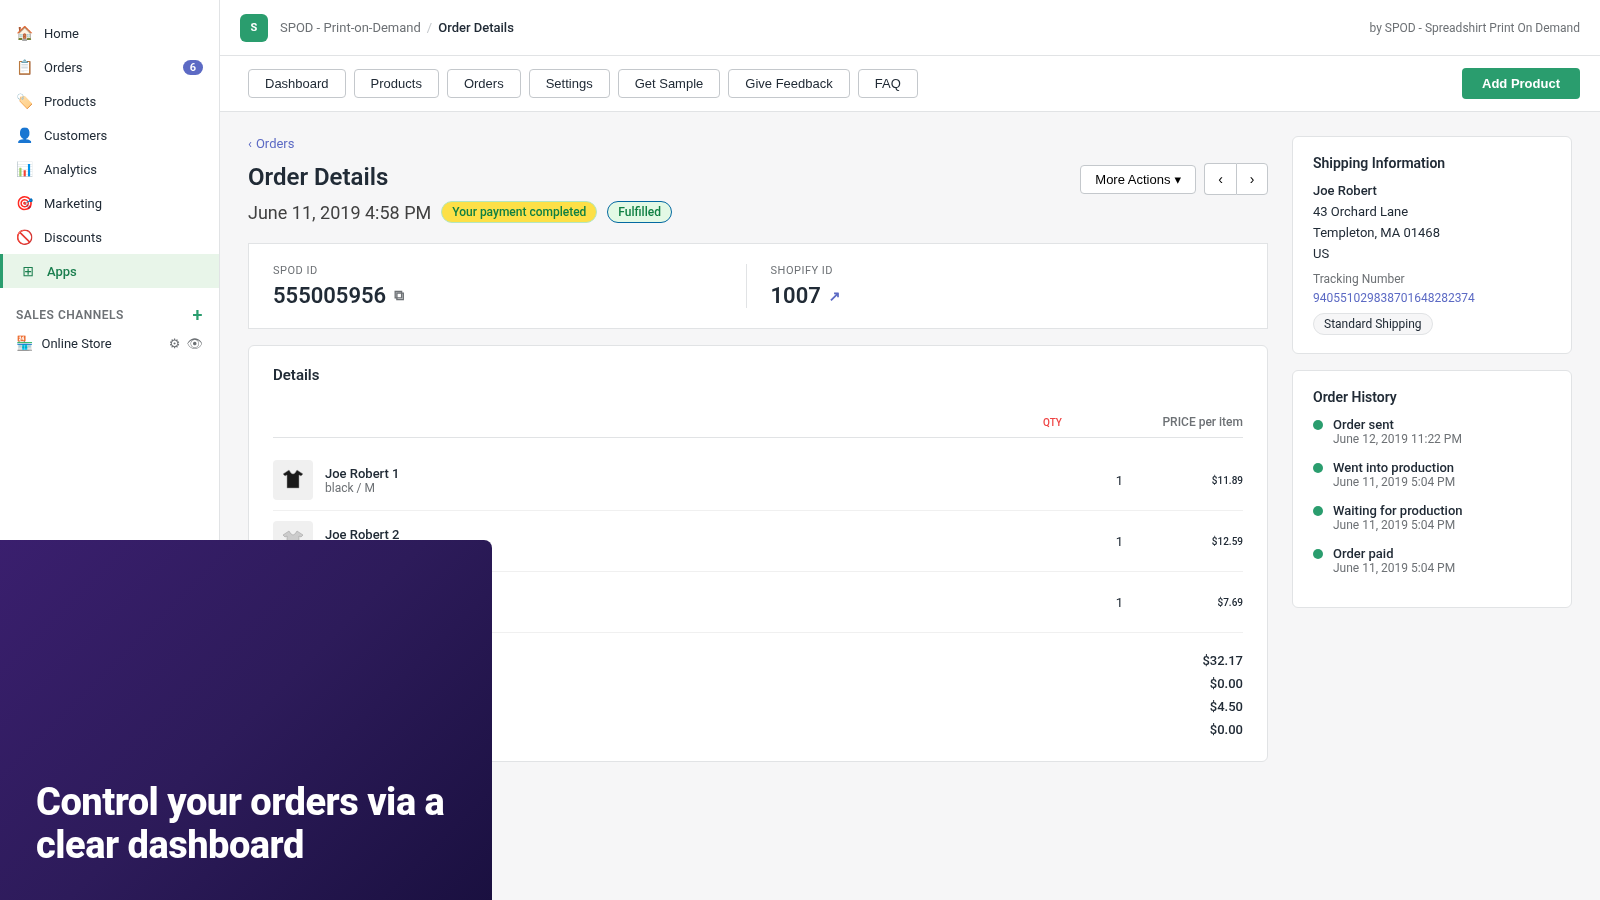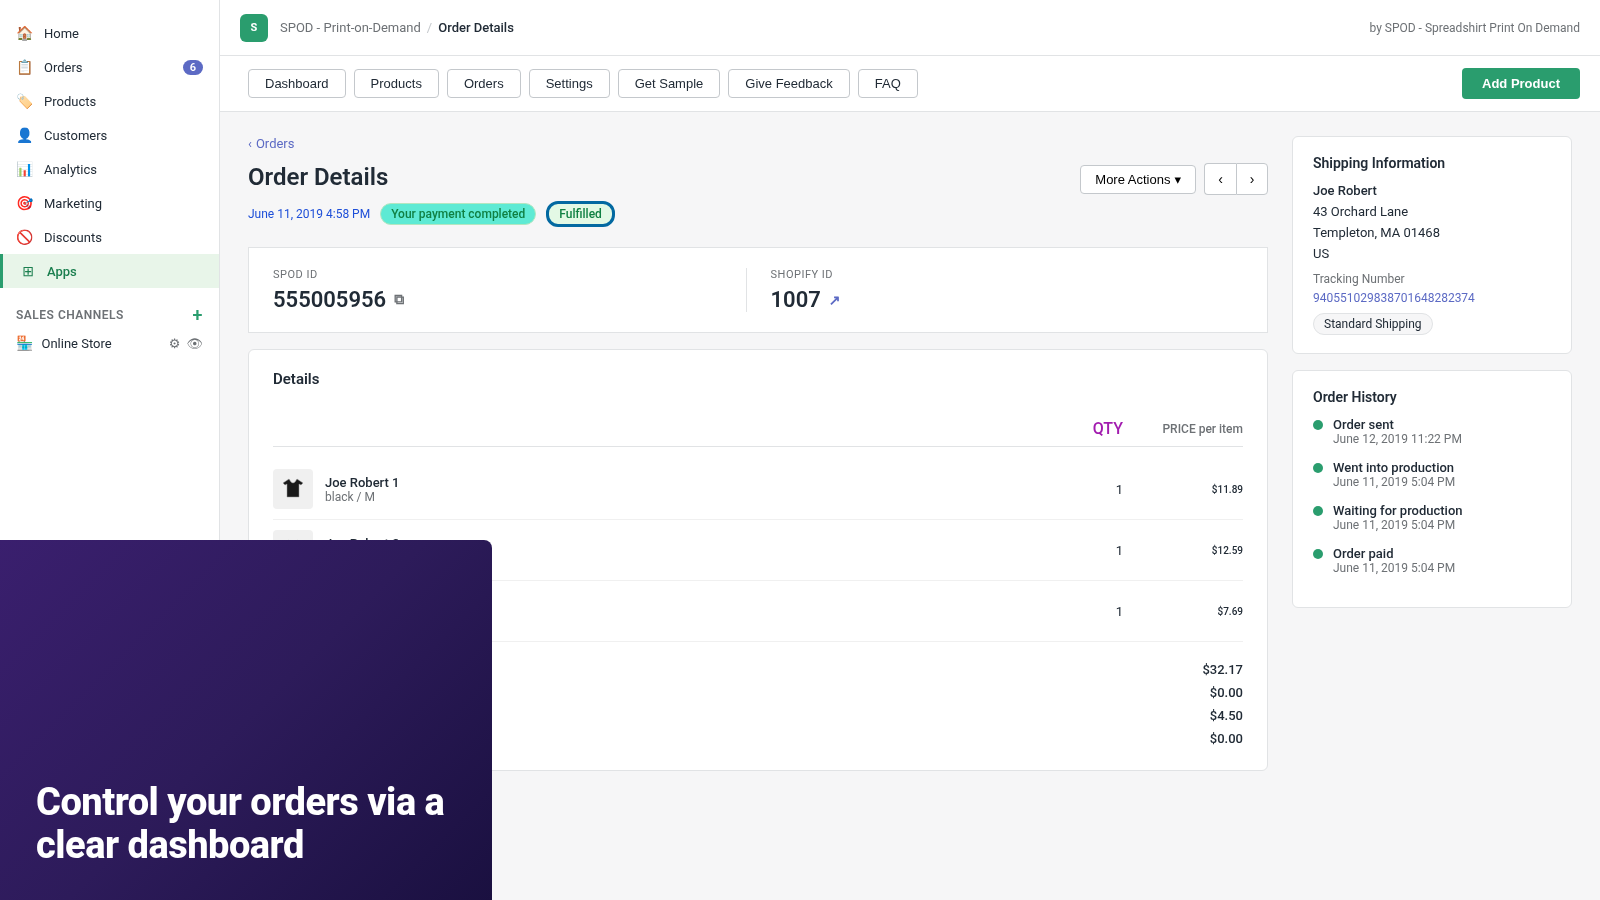--- a/index.html
+++ b/index.html
@@ -41,24 +41,24 @@
     .content-area { flex: 1; padding: 24px 28px; display: flex; gap: 24px; overflow: auto; }
     .content-main { flex: 1; }
 
     
     .back-link { display: flex; align-items: center; gap: 4px; color: #5c6ac4; font-size: 13px; cursor: pointer; margin-bottom: 12px; }
 
     
     .order-header { display: flex; align-items: flex-start; justify-content: space-between; margin-bottom: 6px; }
     .order-title { font-size: 24px; font-weight: 600; color: #212b36; }
     .order-meta { display: flex; align-items: center; gap: 10px; margin-bottom: 20px; }
-    .order-date { font-size: 12px; color: #1d4ed8; }
+    .order-date { font-size: 18px; color: #404040; }
     .badge { padding: 3px 10px; border-radius: 12px; font-size: 12px; font-weight: 500; }
-    .badge-payment { background: #5eead4; color: #108043; border: 1px solid #b3e6c0; }
-    .badge-fulfilled { background: #e3f9e5; color: #108043; border: 3px solid #0369a1; }
+    .badge-payment { background: #fde047; color: #108043; border: 1px solid #b3e6c0; }
+    .badge-fulfilled { background: #e3f9e5; color: #108043; border: 1px solid #0369a1; }
     .order-actions { display: flex; align-items: center; gap: 8px; }
     .more-actions-btn { display: flex; align-items: center; gap: 4px; padding: 6px 14px; border: 1px solid #c4c8cc; background: #fff; border-radius: 4px; font-size: 13px; cursor: pointer; }
     .nav-arrows { display: flex; }
     .nav-arrow { width: 32px; height: 32px; border: 1px solid #c4c8cc; background: #fff; display: flex; align-items: center; justify-content: center; cursor: pointer; font-size: 14px; }
     .nav-arrow:first-child { border-right: none; border-radius: 4px 0 0 4px; }
     .nav-arrow:last-child { border-radius: 0 4px 4px 0; }
 
     
     .id-card { background: #fff; border: 1px solid #e1e3e5; border-radius: 0; padding: 20px 24px; margin-bottom: 16px; display: flex; gap: 0; }
     .id-section { flex: 1; }
@@ -67,21 +67,21 @@
     .id-value { font-size: 22px; font-weight: 600; color: #212b36; display: flex; align-items: center; gap: 8px; }
     .id-copy-icon { font-size: 14px; color: #6d7175; cursor: pointer; }
     .id-external-icon { font-size: 14px; color: #5c6ac4; cursor: pointer; }
 
     
     .details-card { background: #fff; border: 1px solid #e1e3e5; border-radius: 6px; padding: 20px 24px; }
     .details-header { display: flex; align-items: center; justify-content: flex-start; margin-bottom: 31px; }
     .details-title { font-size: 15px; font-weight: 600; }
     .details-col-headers { display: flex; align-items: center; margin-bottom: 12px; padding-bottom: 8px; border-bottom: 1px solid #e1e3e5; }
     .col-product { flex: 1; font-size: 12px; color: #6d7175; font-weight: 500; }
-    .col-qty { width: 80px; text-align: right; font-size: 16px; color: #a21caf; font-weight: 500; }
+    .col-qty { width: 80px; font-size: 10px; color: #ef4444; font-weight: 500; }
     .col-price { width: 120px; text-align: right; font-size: 12px; color: #6d7175; font-weight: 500; }
 
     .order-item { display: flex; align-items: center; padding: 10px 0; border-bottom: 1px solid #f0f0f0; }
     .item-thumb { width: 40px; height: 40px; background: #f0f0f0; border-radius: 4px; margin-right: 12px; display: flex; align-items: center; justify-content: center; overflow: hidden; flex-shrink: 0; }
     .item-thumb svg { width: 28px; height: 28px; }
     .item-info { flex: 1; }
     .item-name { font-size: 13px; font-weight: 500; color: #212b36; }
     .item-variant { font-size: 12px; color: #6d7175; }
     .item-qty { width: 80px; text-align: right; font-size: 13px; }
     .item-price { width: 120px; text-align: right; font-size: 10px; font-weight: 500; }

